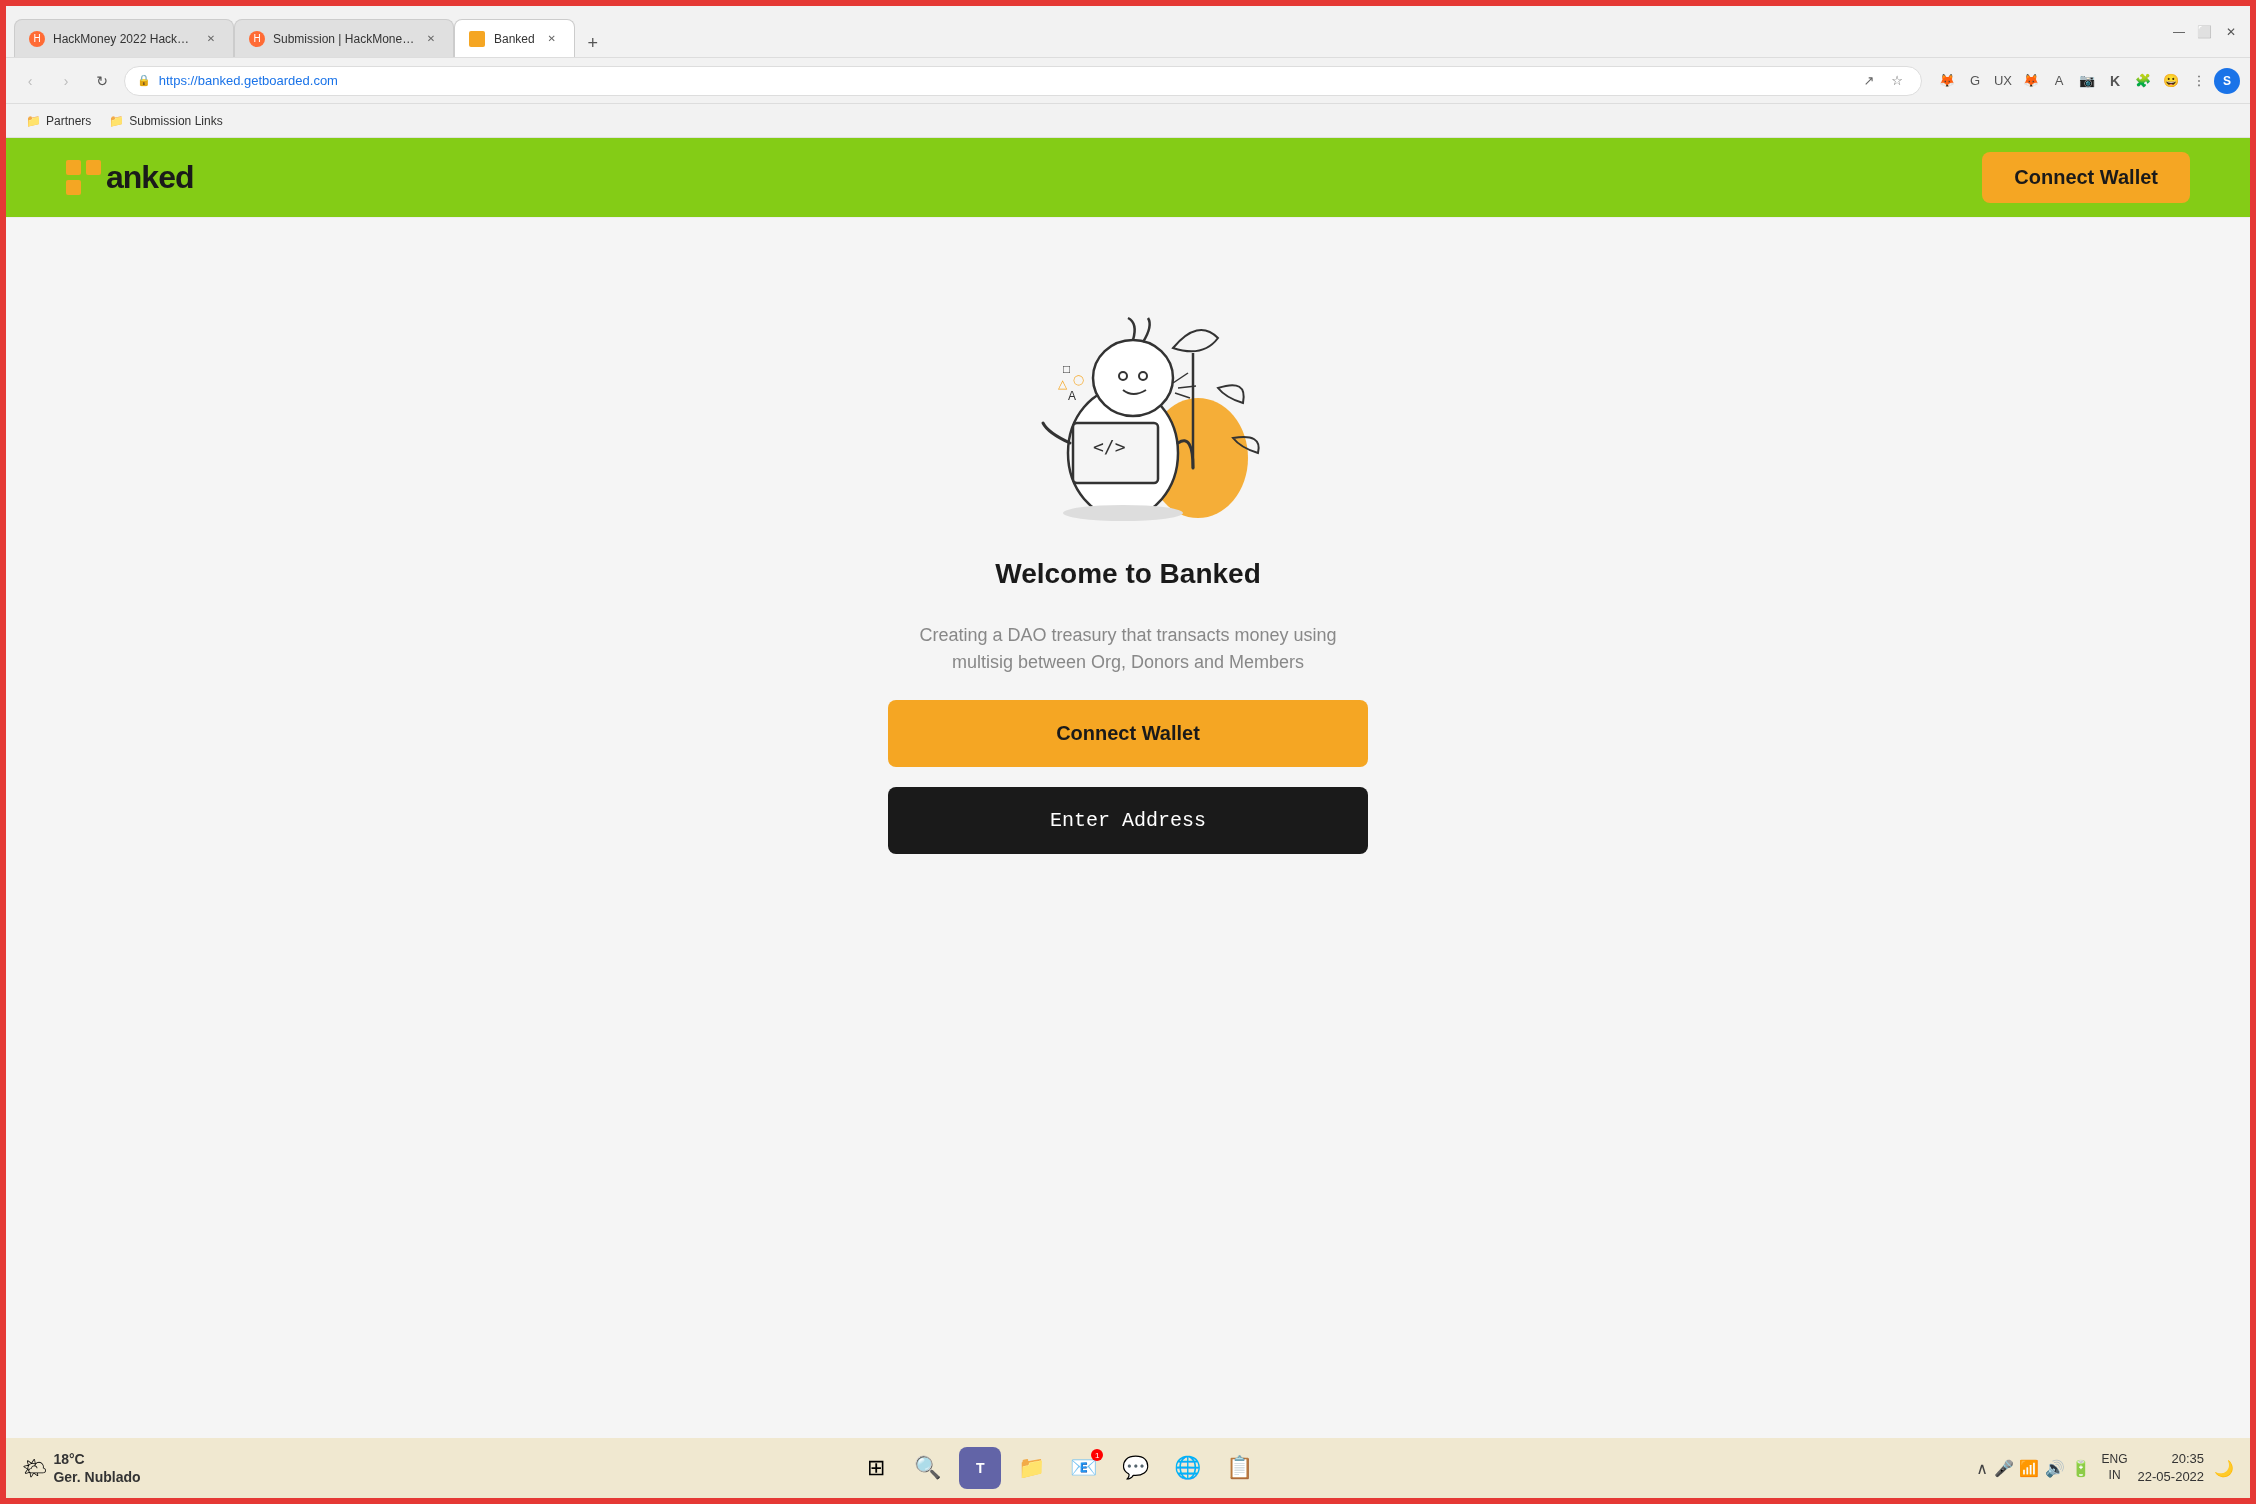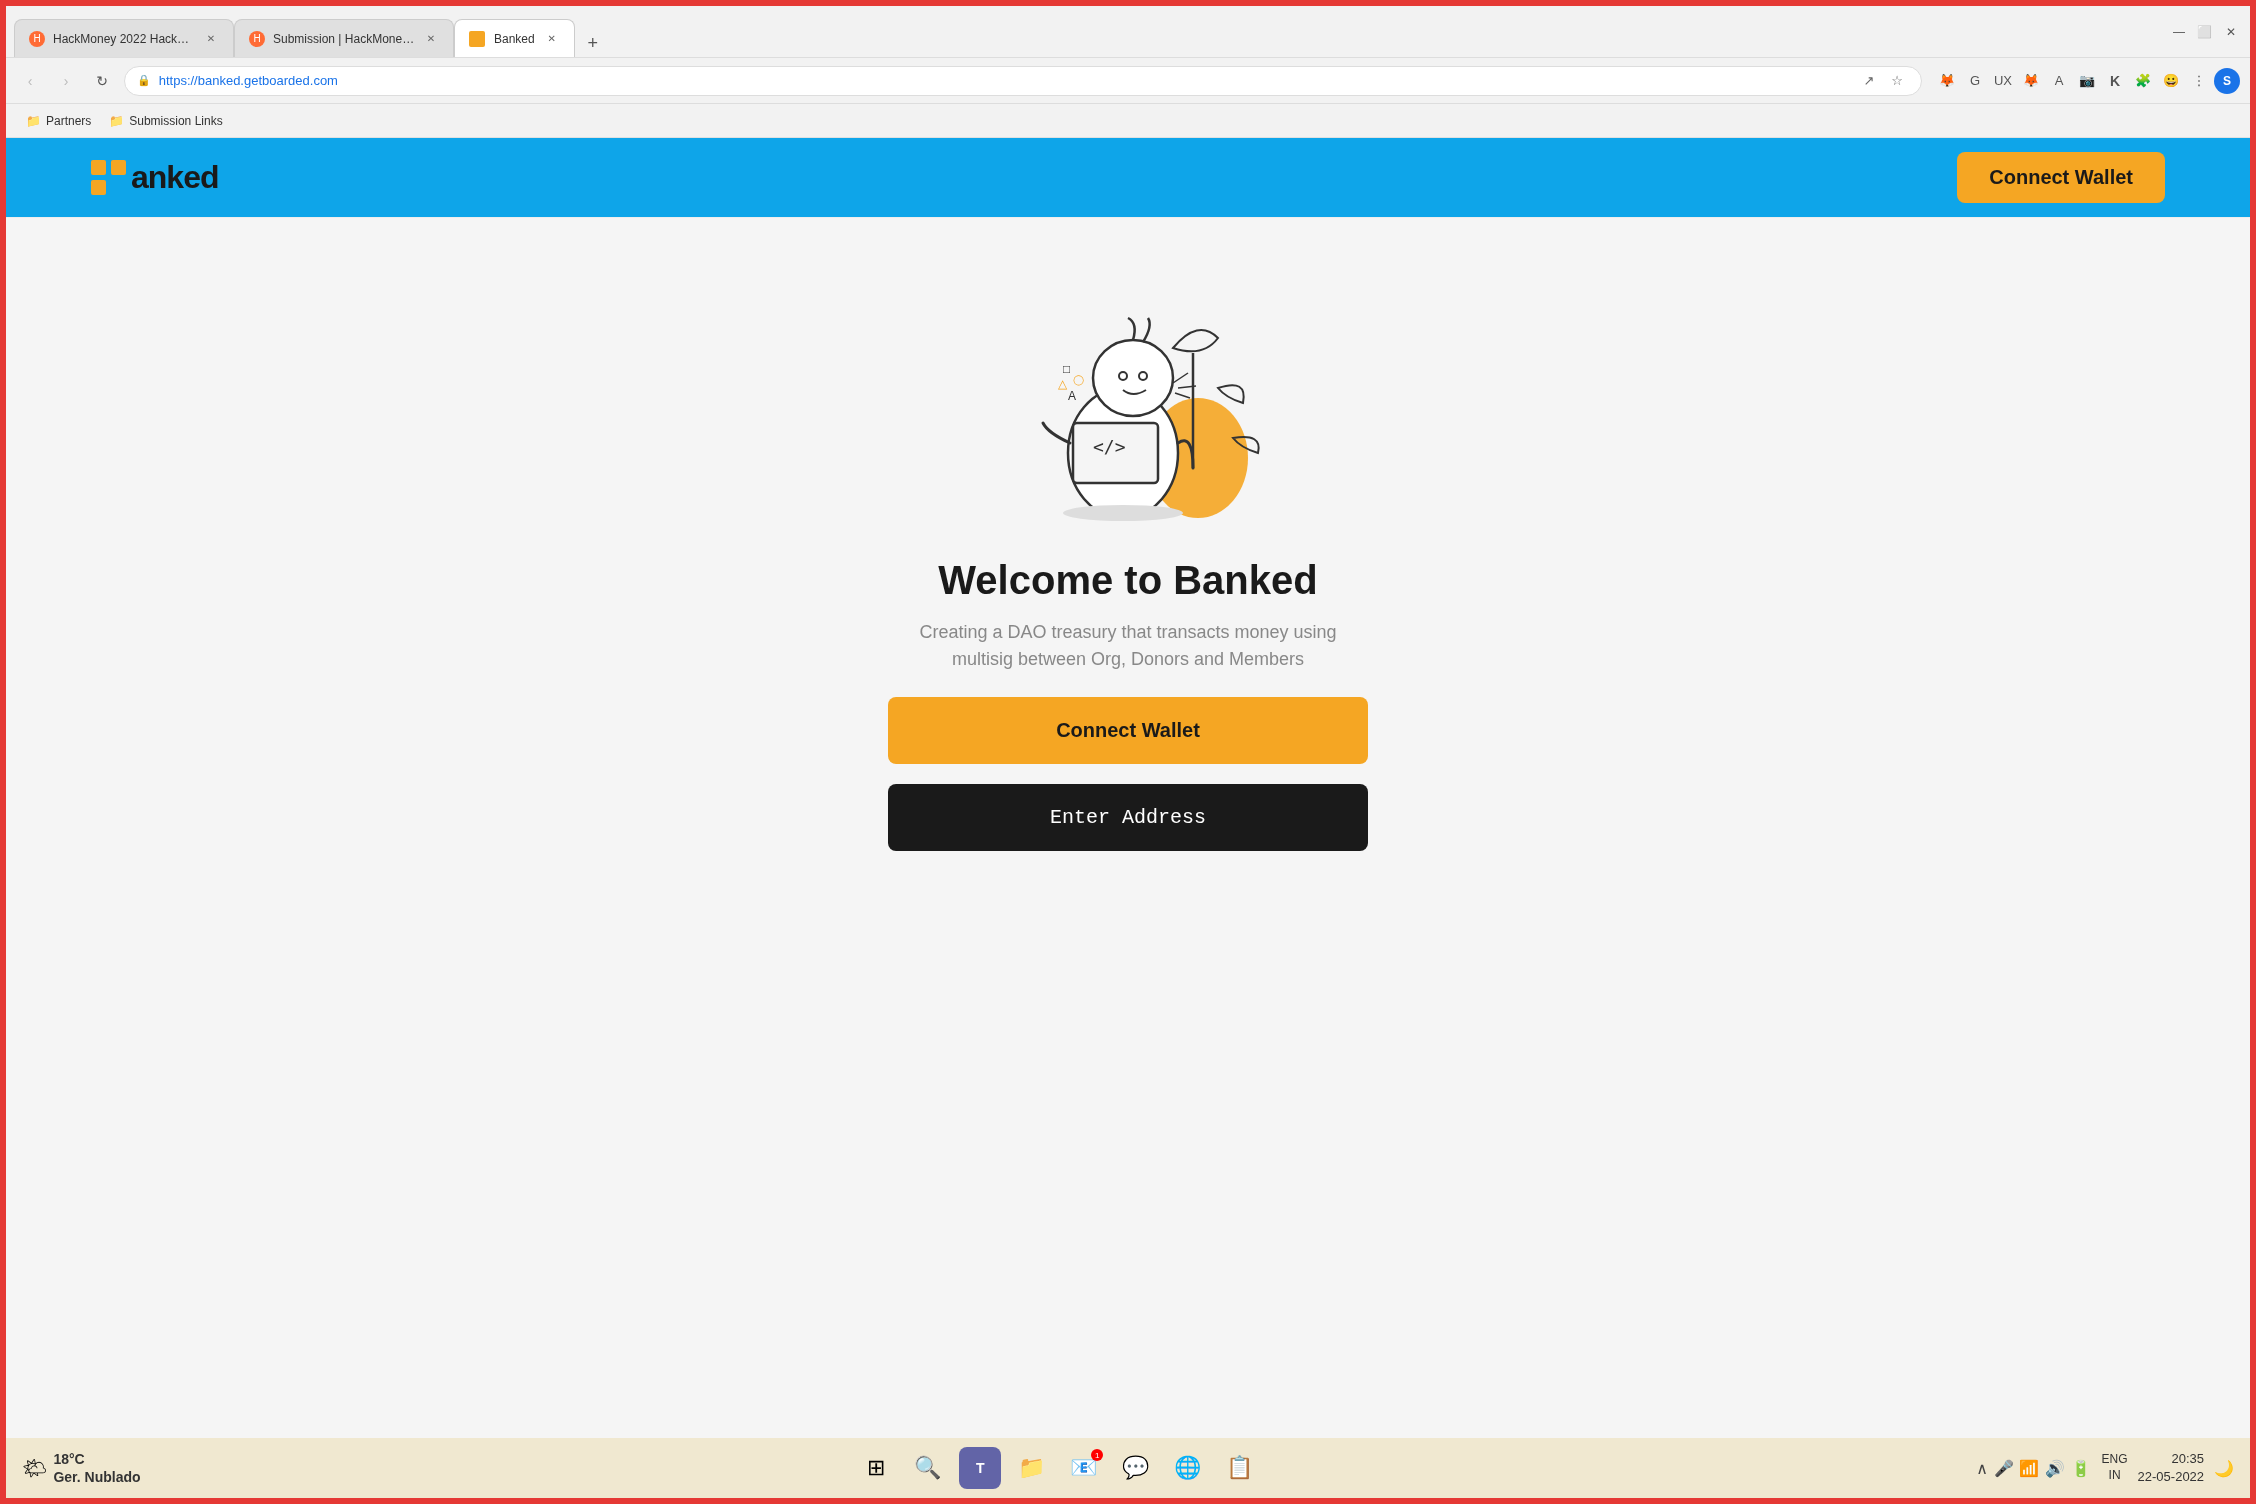--- a/index.html
+++ b/index.html
@@ -247,26 +247,26 @@
     .page-area {
       flex: 1;
       background: #f5f5f5;
       display: flex;
       flex-direction: column;
       overflow: hidden;
     }
 
     
     .app-header {
-      background: #0ea5e9;
+      background: #84cc16;
       height: 80px;
       display: flex;
       align-items: center;
       justify-content: space-between;
-      padding: 0 85px;
+      padding: 0 60px;
       border-bottom: 1px solid #eee;
     }
 
     .logo-area {
       display: flex;
       align-items: center;
       gap: 4px;
     }
 
     .logo-icon {
@@ -320,24 +320,24 @@
       justify-content: center;
     }
 
     
     .welcome-area {
       text-align: center;
       margin-top: 20px;
     }
 
     .welcome-title {
-      font-size: 40px;
+      font-size: 28px;
       font-weight: 700;
       color: #1a1a1a;
-      margin-bottom: 16px;
+      margin-bottom: 32px;
     }
 
     .welcome-subtitle {
       font-size: 18px;
       color: #888;
       line-height: 1.5;
       max-width: 480px;
       margin: 0 auto 24px;
     }
 

